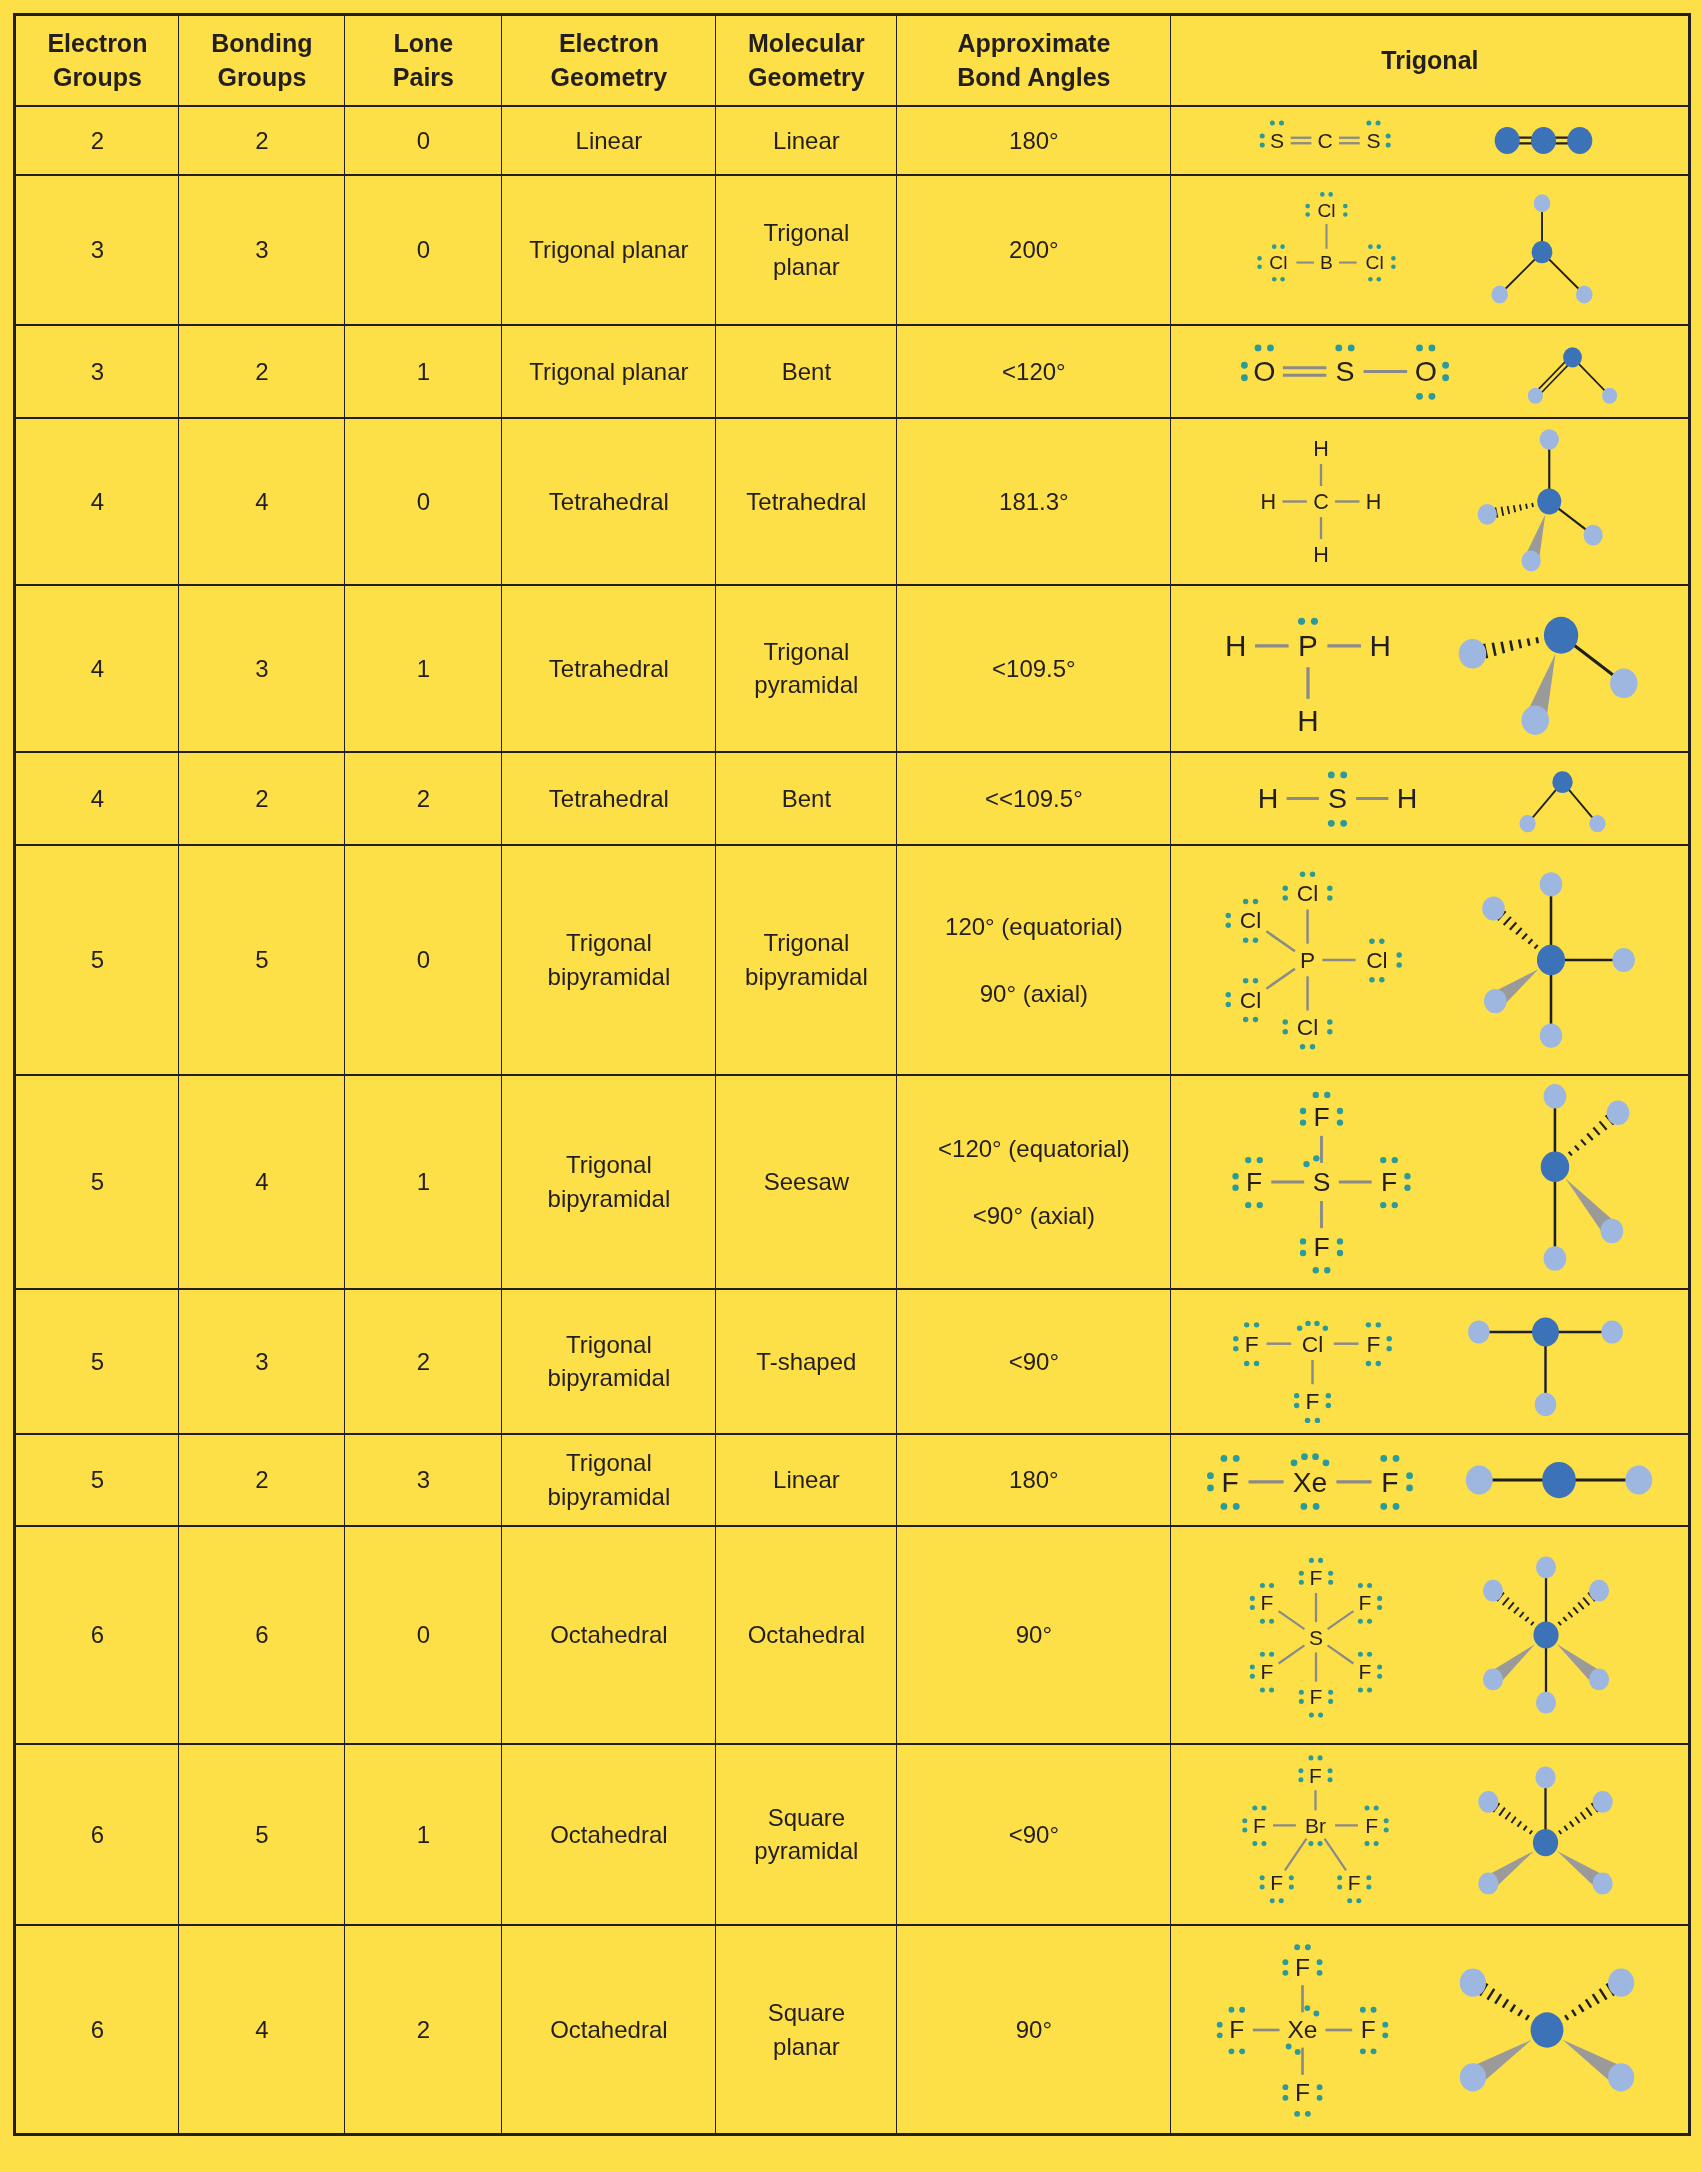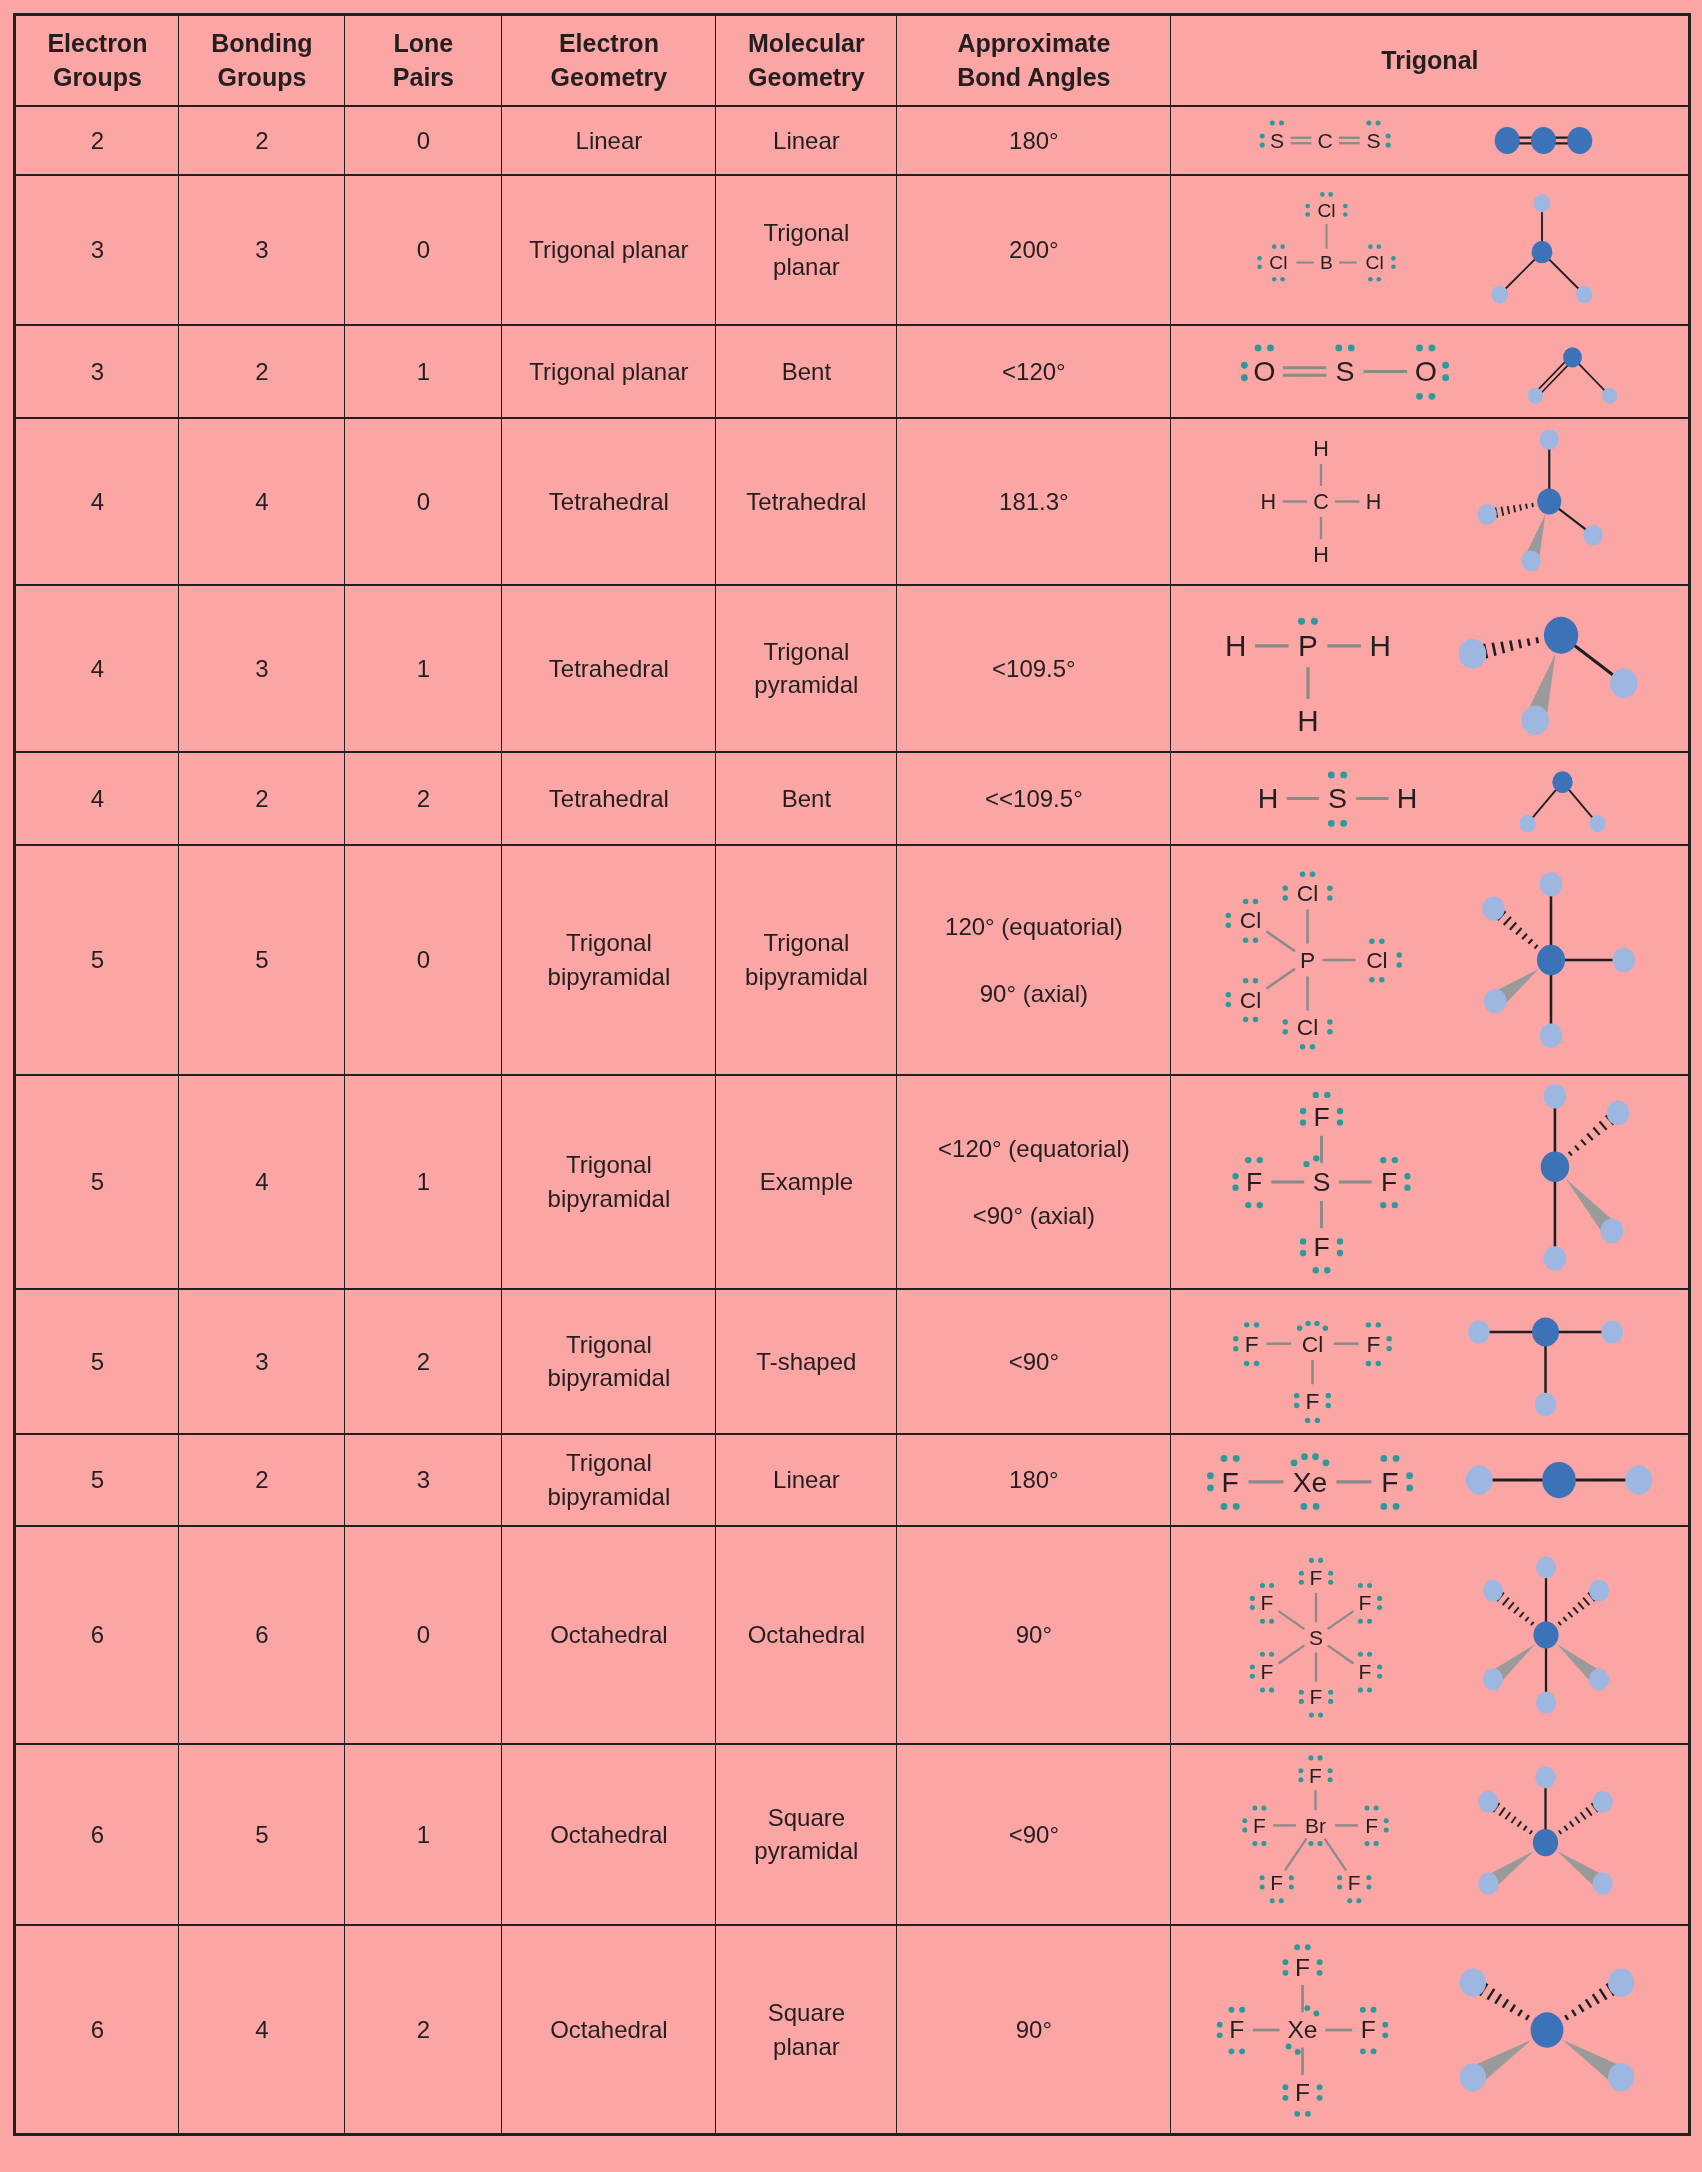--- a/index.html
+++ b/index.html
@@ -1,20 +1,20 @@
 <!DOCTYPE html>
 <html style="font-size:12px"><head>
 <meta charset="utf-8">
 <style>
   html,body{margin:0;padding:0;background:#ffffff;}
   .page{
     position:relative;
     width:1702px;
     height:2172px;
-    background:#fca5a5;
+    background:#fde047;
     font-family:"Liberation Sans", sans-serif;
     color:#231f20;
   }
   table.vsepr{
     position:absolute;
     left:13.4px; top:13.4px;
     width:1676px;
     border-collapse:collapse;
     table-layout:fixed;
     border:3px solid #231f20;
@@ -396,21 +396,21 @@
               </svg>
             </div>
           </td>
         </tr>
         <tr style="height: 214px;">
           <td class="cell">5</td>
           <td class="cell">4</td>
           <td class="cell">1</td>
           <td class="cell">Trigonal
 bipyramidal</td>
-          <td class="cell">Example</td>
+          <td class="cell">Seesaw</td>
           <td class="cell">&lt;120° (equatorial)
 
 &lt;90° (axial)</td>
           <td class="example-cell">
             <div class="example-wrap">
               <svg viewBox="0 0 390 350" style="height: 202px; width: 225px;">
                 <line x1="195" y1="142" x2="195" y2="95" stroke="#8a8a8a" stroke-width="5"></line>
                 <line x1="165" y1="175" x2="108" y2="175" stroke="#8a8a8a" stroke-width="5"></line>
                 <line x1="225" y1="175" x2="282" y2="175" stroke="#8a8a8a" stroke-width="5"></line>
                 <line x1="195" y1="208" x2="195" y2="255" stroke="#8a8a8a" stroke-width="5"></line>

